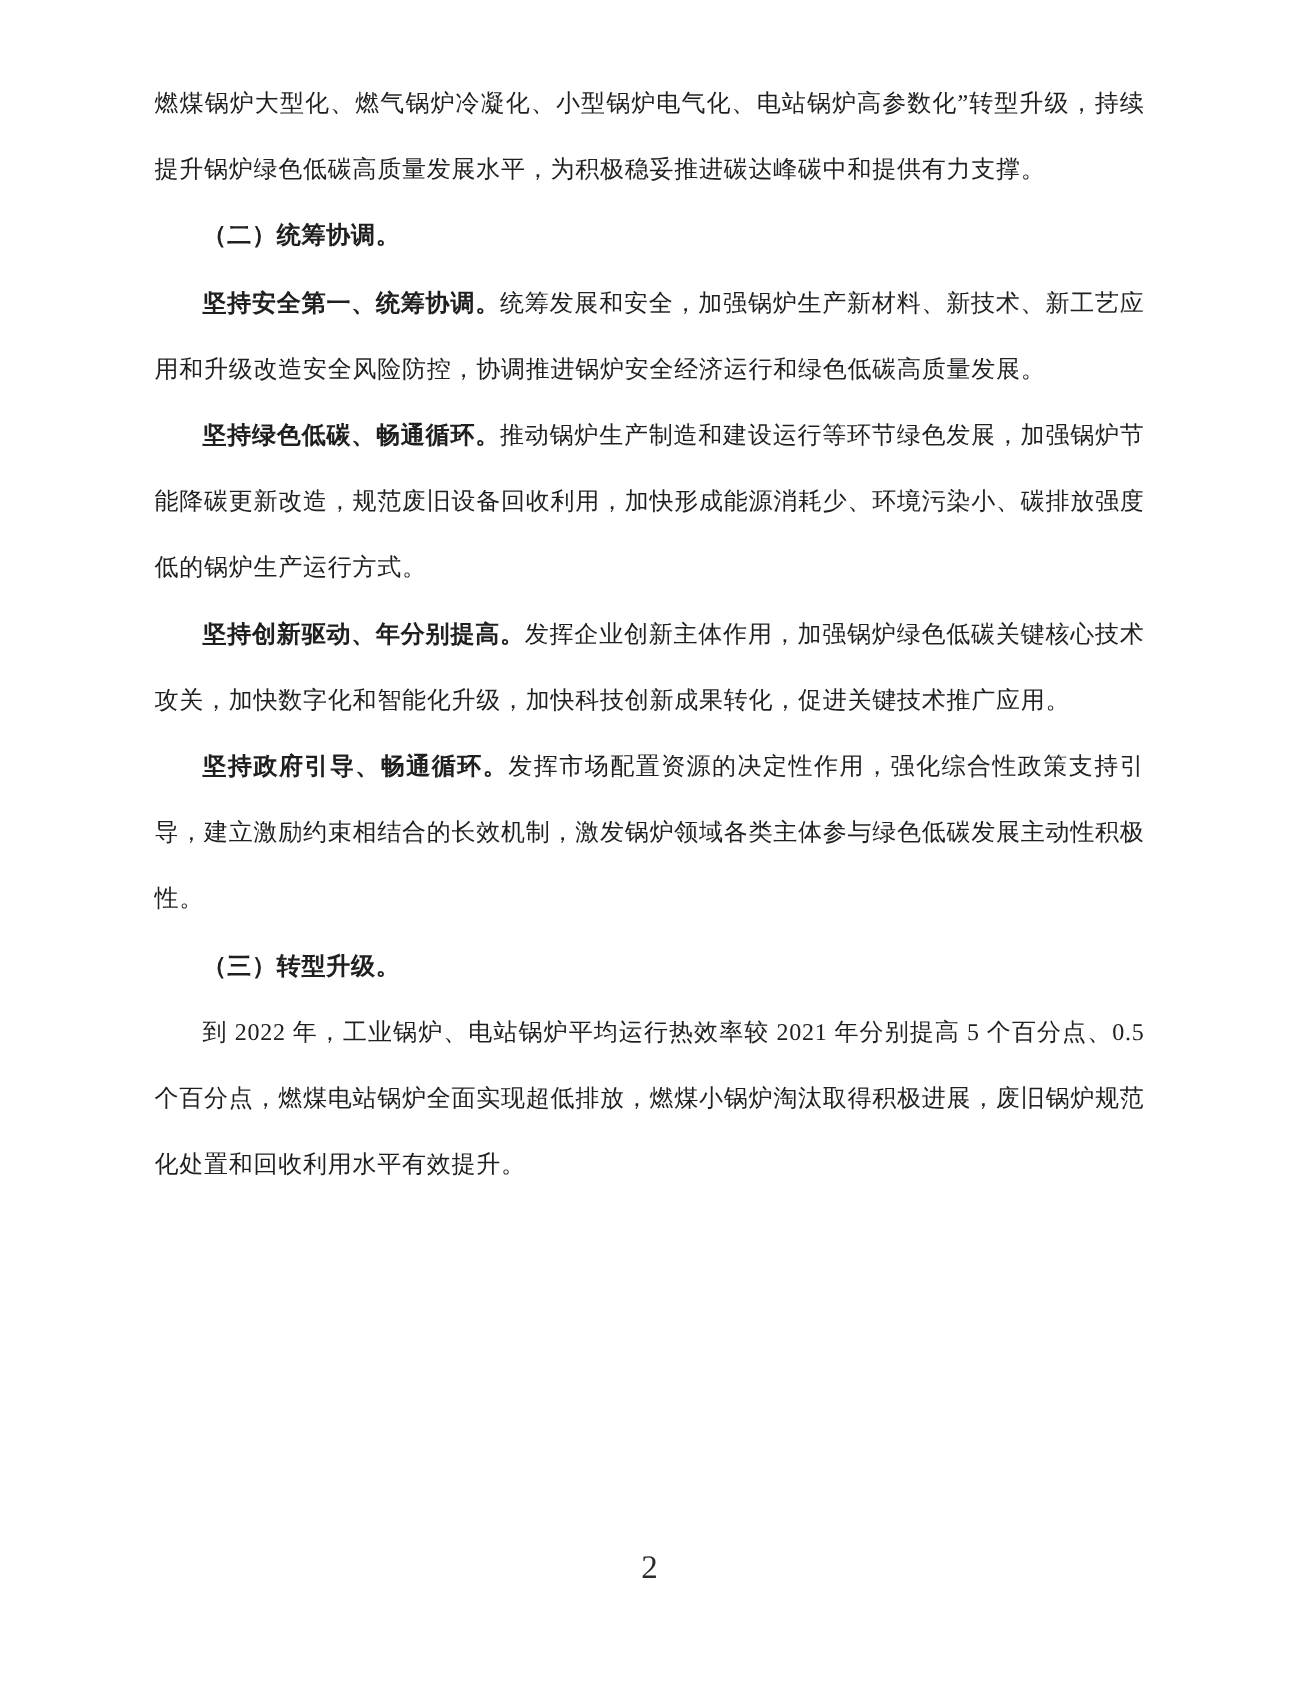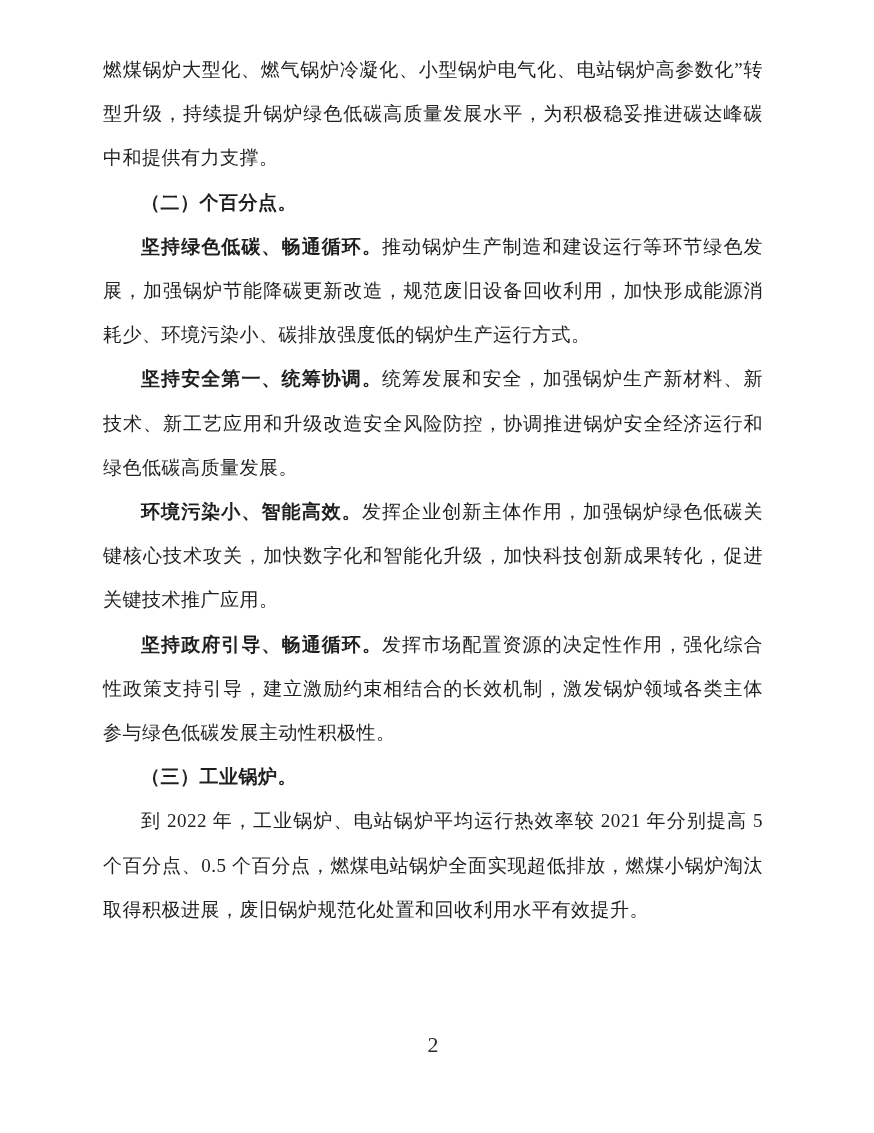--- a/index.html
+++ b/index.html
@@ -13,21 +13,21 @@
     background: #ffffff;
     color: #1f1f1f;
     font-family: "Liberation Serif", "DejaVu Serif", serif;
     overflow: hidden;
   }
   .text-block {
     position: absolute;
     left: 103px;
     top: 48px;
     width: 660px;
-    font-size: 19px;
+    font-size: 16px;
     line-height: 44.2px;
     text-align: justify;
     text-justify: inter-character;
     letter-spacing: 0.5px;
   }
   .text-block p {
     margin: 0;
     padding: 0;
     text-indent: 2em;
   }
@@ -50,22 +50,22 @@
     line-height: 34px;
     color: #2a2a2a;
   }
 </style>
 </head>
 <body>
 
 <div class="page">
   <div class="text-block">
       <p class=" flush"><span>燃煤锅炉大型化、燃气锅炉冷凝化、小型锅炉电气化、电站锅炉高参数化”转型升级，持续提升锅炉绿色低碳高质量发展水平，为积极稳妥推进碳达峰碳中和提供有力支撑。</span></p>
-      <p class="heading"><span>（二）个百分点。</span></p>
+      <p class="heading"><span>（二）统筹协调。</span></p>
+      <p class=""><b class="lead">坚持安全第一、统筹协调。</b><span>统筹发展和安全，加强锅炉生产新材料、新技术、新工艺应用和升级改造安全风险防控，协调推进锅炉安全经济运行和绿色低碳高质量发展。</span></p>
       <p class=""><b class="lead">坚持绿色低碳、畅通循环。</b><span>推动锅炉生产制造和建设运行等环节绿色发展，加强锅炉节能降碳更新改造，规范废旧设备回收利用，加快形成能源消耗少、环境污染小、碳排放强度低的锅炉生产运行方式。</span></p>
-      <p class=""><b class="lead">坚持安全第一、统筹协调。</b><span>统筹发展和安全，加强锅炉生产新材料、新技术、新工艺应用和升级改造安全风险防控，协调推进锅炉安全经济运行和绿色低碳高质量发展。</span></p>
-      <p class=""><b class="lead">环境污染小、智能高效。</b><span>发挥企业创新主体作用，加强锅炉绿色低碳关键核心技术攻关，加快数字化和智能化升级，加快科技创新成果转化，促进关键技术推广应用。</span></p>
+      <p class=""><b class="lead">坚持创新驱动、年分别提高。</b><span>发挥企业创新主体作用，加强锅炉绿色低碳关键核心技术攻关，加快数字化和智能化升级，加快科技创新成果转化，促进关键技术推广应用。</span></p>
       <p class=""><b class="lead">坚持政府引导、畅通循环。</b><span>发挥市场配置资源的决定性作用，强化综合性政策支持引导，建立激励约束相结合的长效机制，激发锅炉领域各类主体参与绿色低碳发展主动性积极性。</span></p>
-      <p class="heading"><span>（三）工业锅炉。</span></p>
+      <p class="heading"><span>（三）转型升级。</span></p>
       <p class=""><span>到 2022 年，工业锅炉、电站锅炉平均运行热效率较 2021 年分别提高 5 个百分点、0.5 个百分点，燃煤电站锅炉全面实现超低排放，燃煤小锅炉淘汰取得积极进展，废旧锅炉规范化处置和回收利用水平有效提升。</span></p>
     </div>
   <div class="page-number">2</div>
 </div>
 
 </body></html>

